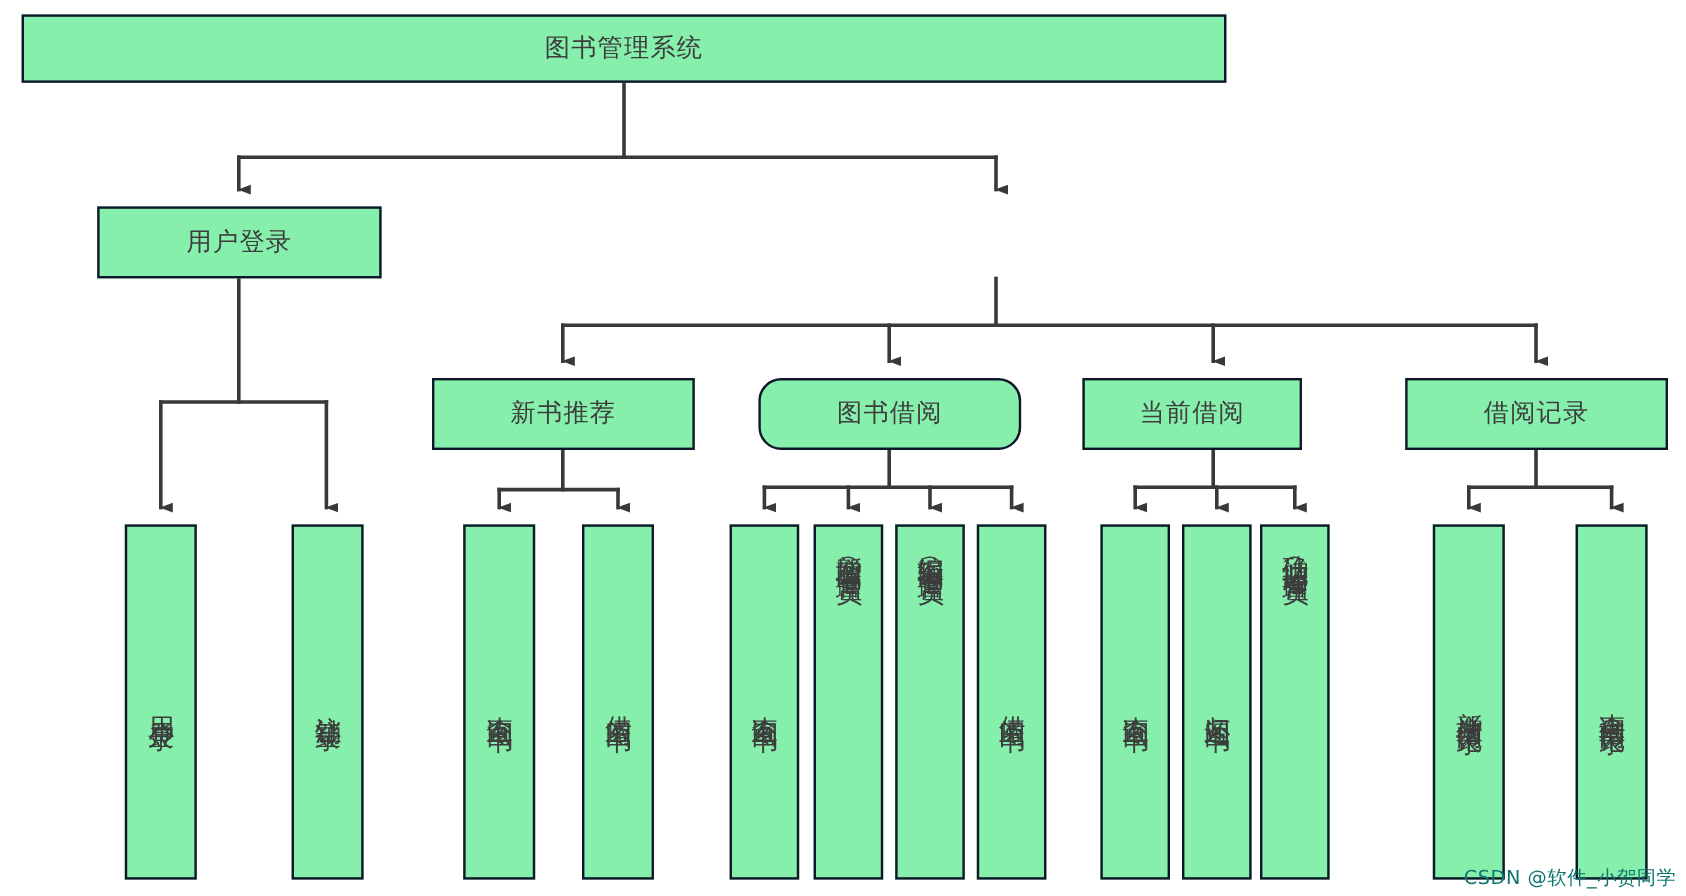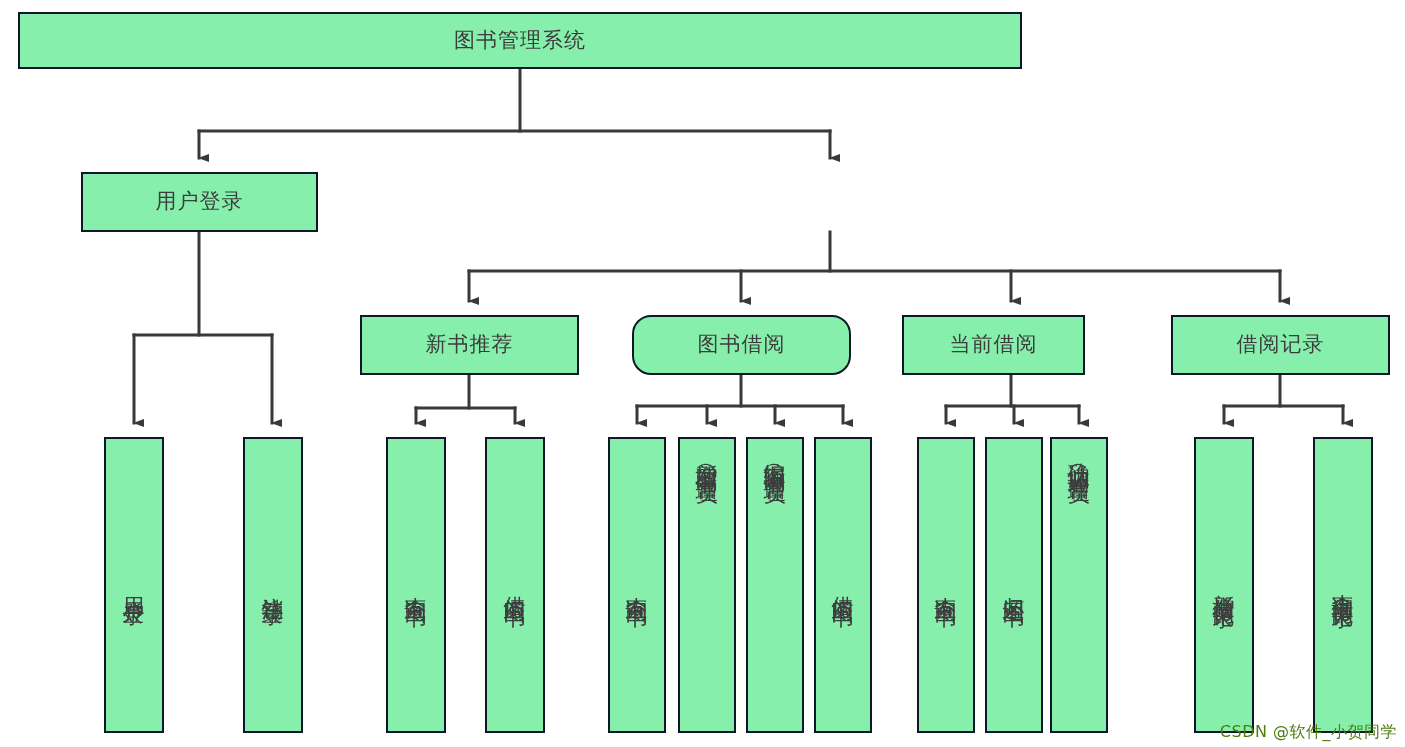--- a/index.html
+++ b/index.html
@@ -53,21 +53,21 @@
     align-items:flex-start;
     justify-content:center;
     padding-top:6px;
   }
   .node.vert.shorttxt{ align-items:center; padding-top:0; }
   #watermark{
     position:absolute;
     right:8px;
     bottom:4px;
     font-size:16px;
-    color:#4d7c0f;
+    color:#0f766e;
     letter-spacing:0.5px;
     z-index:5;
     white-space:nowrap;
   }
 </style>
 </head>
 <body>
 
 <div id="canvas">
 

